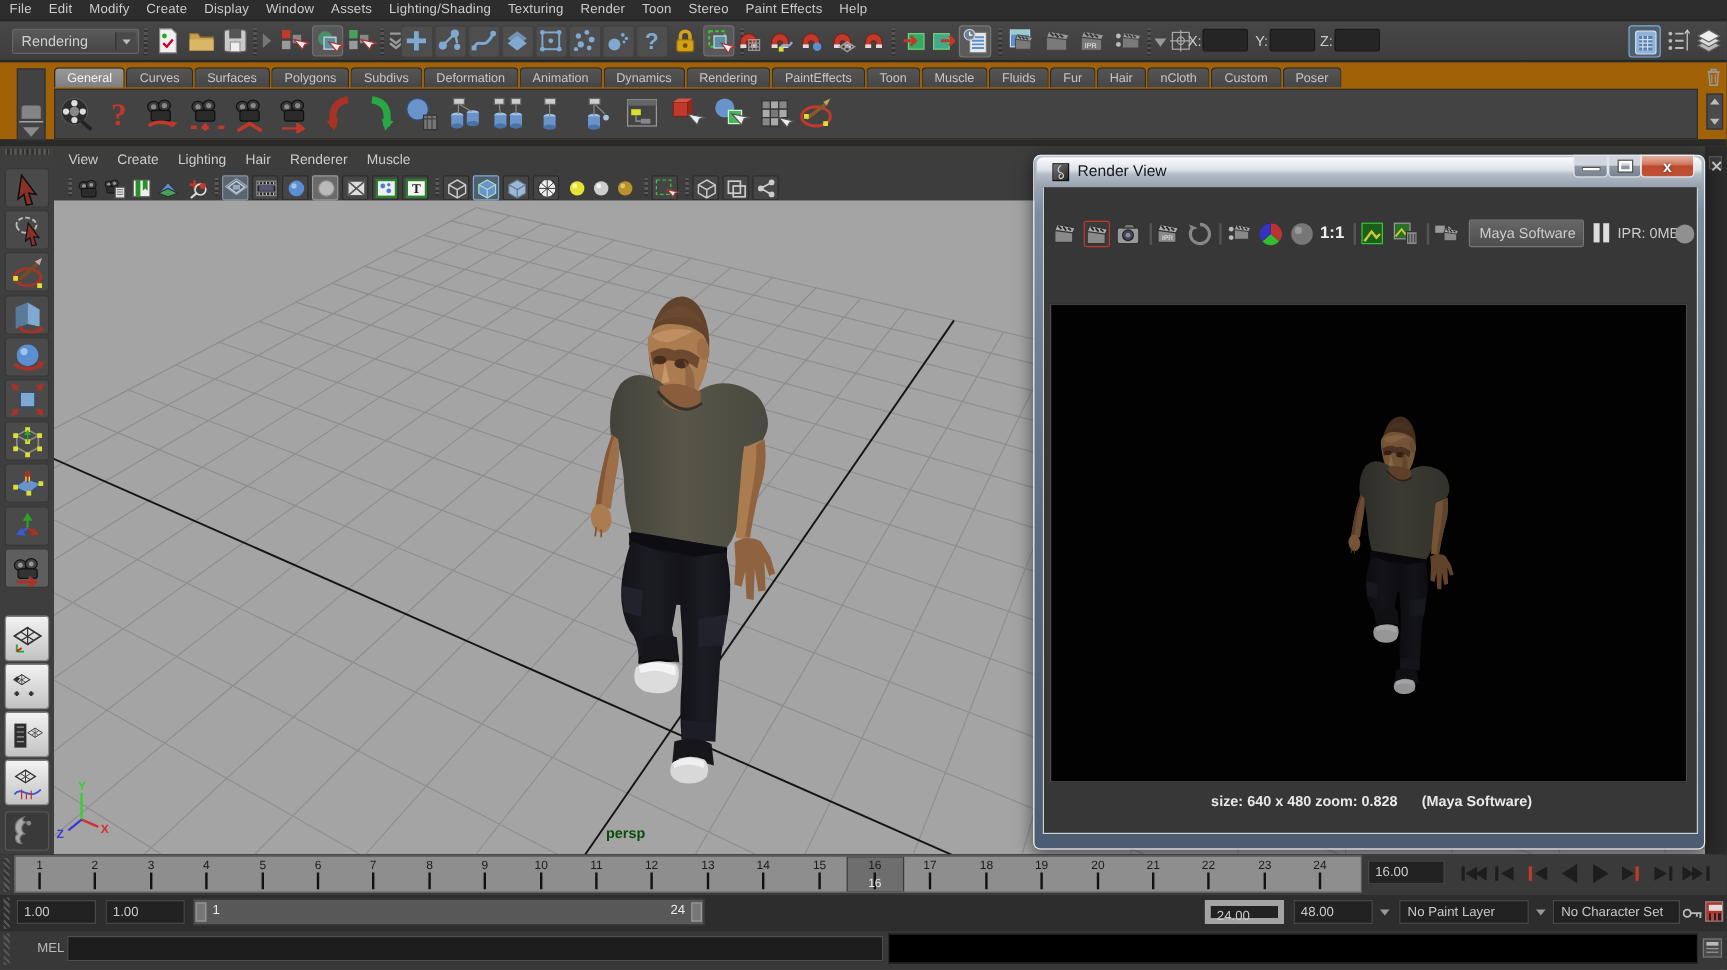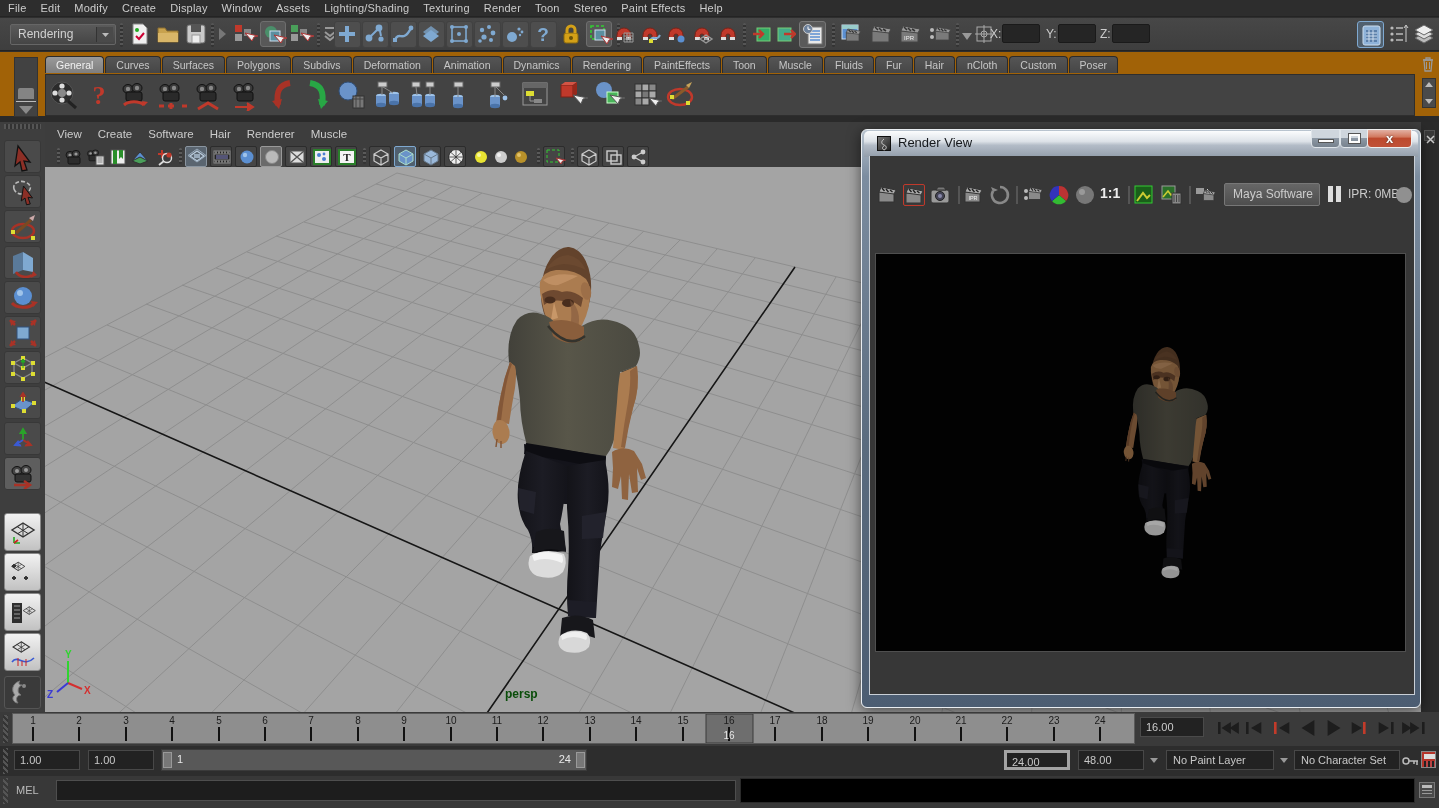--- a/index.html
+++ b/index.html
@@ -500,21 +500,21 @@
         <path d="M10 28v-8M14 28v-5M18 28v-7" stroke="#c22"></path>
       </svg>
     </div>
     <div style="position:absolute;left:4px;top:554px;width:37px;height:33px;border-radius:3px;background:#3a3a3a;border:1px solid #555;"><svg width="30" height="30" style="">
         <path d="M15 4 C7 6,6 14,10 18 C6 20,8 26,13 26 C10 22,12 18,16 18 C12 16,12 10,17 8 C14 8,13 6,15 4Z" fill="#aaa" stroke="#777"></path>
         <circle cx="19" cy="9" r="2" fill="#888"></circle>
       </svg></div>
   </div>
 
 <div class="abs" id="vphead" style="left:45px;top:122px;width:1376px;height:45px;background:#3d3d3d">
-  <div class="menutxt" style="position:absolute;left:4px;top:6px;font-size:11.5px"><span style="padding:0 8px">View</span><span style="padding:0 8px">Create</span><span style="padding:0 8px">Software</span><span style="padding:0 8px">Hair</span><span style="padding:0 8px">Renderer</span><span style="padding:0 8px">Muscle</span></div>
+  <div class="menutxt" style="position:absolute;left:4px;top:6px;font-size:11.5px"><span style="padding:0 8px">View</span><span style="padding:0 8px">Create</span><span style="padding:0 8px">Lighting</span><span style="padding:0 8px">Hair</span><span style="padding:0 8px">Renderer</span><span style="padding:0 8px">Muscle</span></div>
   <div id="vpicons">
       <div style="position:absolute;left:12px;top:26px;width:3px;height:16px;background:repeating-linear-gradient(#5a5a5a 0 2px,#333 2px 4px);border-radius:2px"></div>
       <div style="position:absolute;left:18px;top:26px;width:20px;height:18px;border-radius:2px;"><svg width="20" height="18" style="">
           <ellipse cx="7" cy="7" rx="4" ry="3.6" fill="#3c3c3c" stroke="#151515"></ellipse>
           <ellipse cx="13" cy="6" rx="4" ry="3.6" fill="#3c3c3c" stroke="#151515"></ellipse>
           <circle cx="7" cy="7" r="1.6" fill="#999"></circle>
           <circle cx="13" cy="6" r="1.6" fill="#999"></circle>
           <rect x="5" y="9" width="12" height="7" rx="1.5" fill="#2c2c2c" stroke="#151515"></rect>
         </svg></div>
       <div style="position:absolute;left:40px;top:26px;width:20px;height:18px;border-radius:2px;"><svg width="20" height="18" style="">
@@ -747,20 +747,21 @@
         <svg width="20" height="20" style="position:absolute;left:524px;top:29px">
           <circle cx="10" cy="10" r="8" fill="#909090"></circle>
         </svg>
       </div>
 
     <div class="abs" style="left:5px;top:97px;width:531px;height:399px;background:#020202;border:1px solid #4f4f4f">
       <svg width="530" height="399" style="position:absolute;left:0;top:0;filter:brightness(.68)">
         <use href="#guy" transform="translate(235,89) scale(0.57)"></use>
       </svg>
     </div>
+    <div class="abs" style="left:0;top:505px;width:546px;text-align:center;color:#e8e8e8;font-size:12px;font-weight:bold">size: 640 x 480 zoom: 0.828 &nbsp;&nbsp;&nbsp;&nbsp; (Maya Software)</div>
   </div>
 </div>
 
 <div class="abs" id="timeline" style="left:0;top:712px;width:1439px;height:34px;background:#3a3a3a">
     <div class="abs" style="left:3px;top:3px;width:5px;height:28px;background:repeating-linear-gradient(45deg,#555 0 2px,#333 2px 4px)"></div>
   <div class="abs" style="left:12px;top:1px;width:1123px;height:31px;background:#8e8e8e;border:1px solid #5a5a5a">
     <svg width="1121" height="29" style="position:absolute;left:0;top:0" id="ruler" font-family="Liberation Sans,sans-serif">
         <rect x="693" y="0" width="47" height="29" fill="#6e6e6e" stroke="#3a3a3a"></rect>
         <text x="20" y="10" font-size="10" fill="#1c1c1c" text-anchor="middle">1</text>
         <text x="66" y="10" font-size="10" fill="#1c1c1c" text-anchor="middle">2</text>
@@ -814,21 +815,21 @@
 <div class="abs" id="rangerow" style="left:0;top:746px;width:1439px;height:30px;background:#2d2d2d;color:#c8c8c8;font-size:11px">
     <div class="abs" style="left:3px;top:2px;width:5px;height:26px;background:repeating-linear-gradient(45deg,#555 0 2px,#2d2d2d 2px 4px)"></div>
   <div class="abs" style="left:14px;top:4px;width:66px;height:20px;background:#222;border:1px solid #484848;line-height:18px;padding-left:5px">1.00</div>
   <div class="abs" style="left:88px;top:4px;width:66px;height:20px;background:#222;border:1px solid #484848;line-height:18px;padding-left:5px">1.00</div>
   <div class="abs" style="left:161px;top:3px;width:426px;height:22px;background:#585858;border:1px solid #3a3a3a">
     <div class="abs" style="left:1px;top:2px;width:9px;height:16px;background:#777;border:1px solid #999"></div>
     <div class="abs" style="right:1px;top:2px;width:9px;height:16px;background:#777;border:1px solid #999"></div>
     <div class="abs" style="left:15px;top:3px;color:#e8e8e8">1</div>
     <div class="abs" style="right:15px;top:3px;color:#e8e8e8">24</div>
   </div>
-  <div class="abs" style="left:1004px;top:4px;width:66px;height:20px;background:#222;border:3px solid #a3a3a3;line-height:18px;padding-left:5px">24.00</div>
+  <div class="abs" style="left:1004px;top:4px;width:66px;height:20px;background:#222;border:5px solid #a3a3a3;line-height:18px;padding-left:5px">24.00</div>
   <div class="abs" style="left:1078px;top:4px;width:66px;height:20px;background:#222;border:1px solid #484848;line-height:18px;padding-left:5px">48.00</div>
   <div class="abs" style="left:1148px;top:10px"><svg width="12" height="10">
         <path d="M2 2l4 5 4-5z" fill="#999"></path>
       </svg></div>
   <div class="abs" style="left:1166px;top:4px;width:108px;height:20px;background:#222;border:1px solid #484848;line-height:18px;padding-left:6px">No Paint Layer</div>
   <div class="abs" style="left:1278px;top:10px"><svg width="12" height="10">
         <path d="M2 2l4 5 4-5z" fill="#999"></path>
       </svg></div>
   <div class="abs" style="left:1294px;top:4px;width:106px;height:20px;background:#222;border:1px solid #484848;line-height:18px;padding-left:6px">No Character Set</div>
   <svg width="18" height="12" style="position:absolute;left:1402px;top:9px">
@@ -836,21 +837,21 @@
       <path d="M7 6 L16 6 M12 6 L12 9 M15 6 L15 10" stroke="#bbb" stroke-width="1.5"></path>
     </svg>
   <div class="abs" style="left:1421px;top:5px;width:15px;height:17px;background:#b5342a;border:1px solid #888">
       <div class="abs" style="left:2px;top:2px;width:11px;height:5px;background:#ddd"></div>
       <div class="abs" style="left:2px;top:9px;width:11px;height:6px;background:repeating-linear-gradient(90deg,#222 0 2px,#b44 2px 4px)"></div>
     </div>
 </div>
 
 <div class="abs" id="melrow" style="left:0;top:776px;width:1439px;height:32px;background:#383838">
     <div class="abs" style="left:3px;top:2px;width:5px;height:26px;background:repeating-linear-gradient(45deg,#555 0 2px,#383838 2px 4px)"></div>
-  <div class="abs" style="left:16px;top:8px;color:#bbb;font-size:11px">MEL</div>
+  <div class="abs" style="left:31px;top:8px;color:#bbb;font-size:11px">MEL</div>
   <div class="abs" style="left:56px;top:4px;width:680px;height:21px;background:#1d1d1d;border:1px solid #4e4e4e"></div>
   <div class="abs" style="left:740px;top:2px;width:675px;height:25px;background:#000;border:1px solid #2a2a2a"></div>
   <div class="abs" style="left:1419px;top:6px;width:16px;height:16px;background:#4a4a4a;border:1px solid #777">
       <div class="abs" style="left:2px;top:2px;width:10px;height:3px;background:#bbb"></div>
       <div class="abs" style="left:2px;top:7px;width:10px;height:1px;background:#999"></div>
       <div class="abs" style="left:2px;top:10px;width:10px;height:1px;background:#999"></div>
     </div>
 </div>
 
 <svg width="0" height="0" style="position:absolute">

